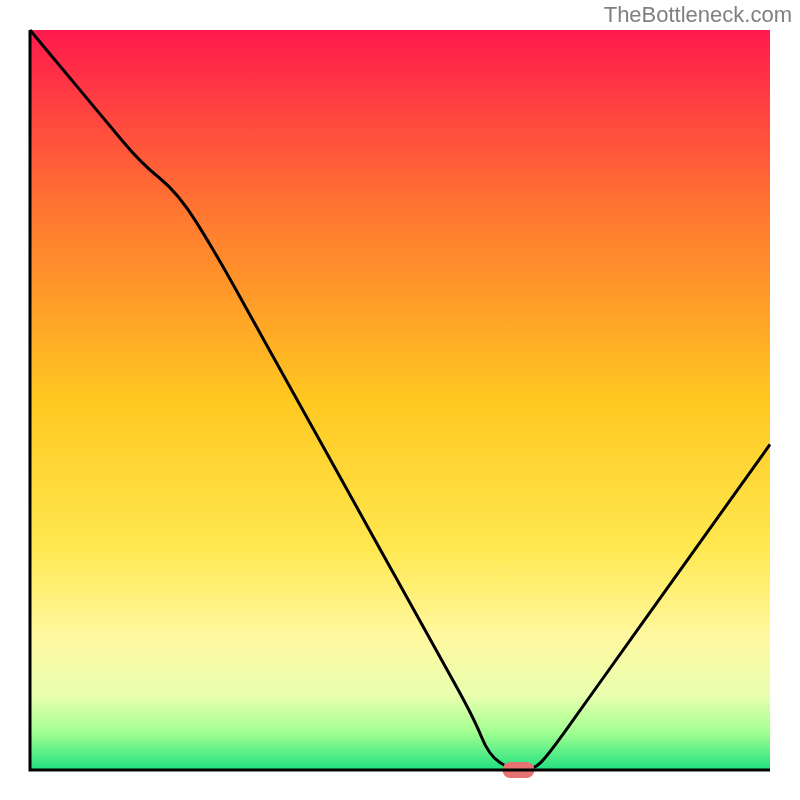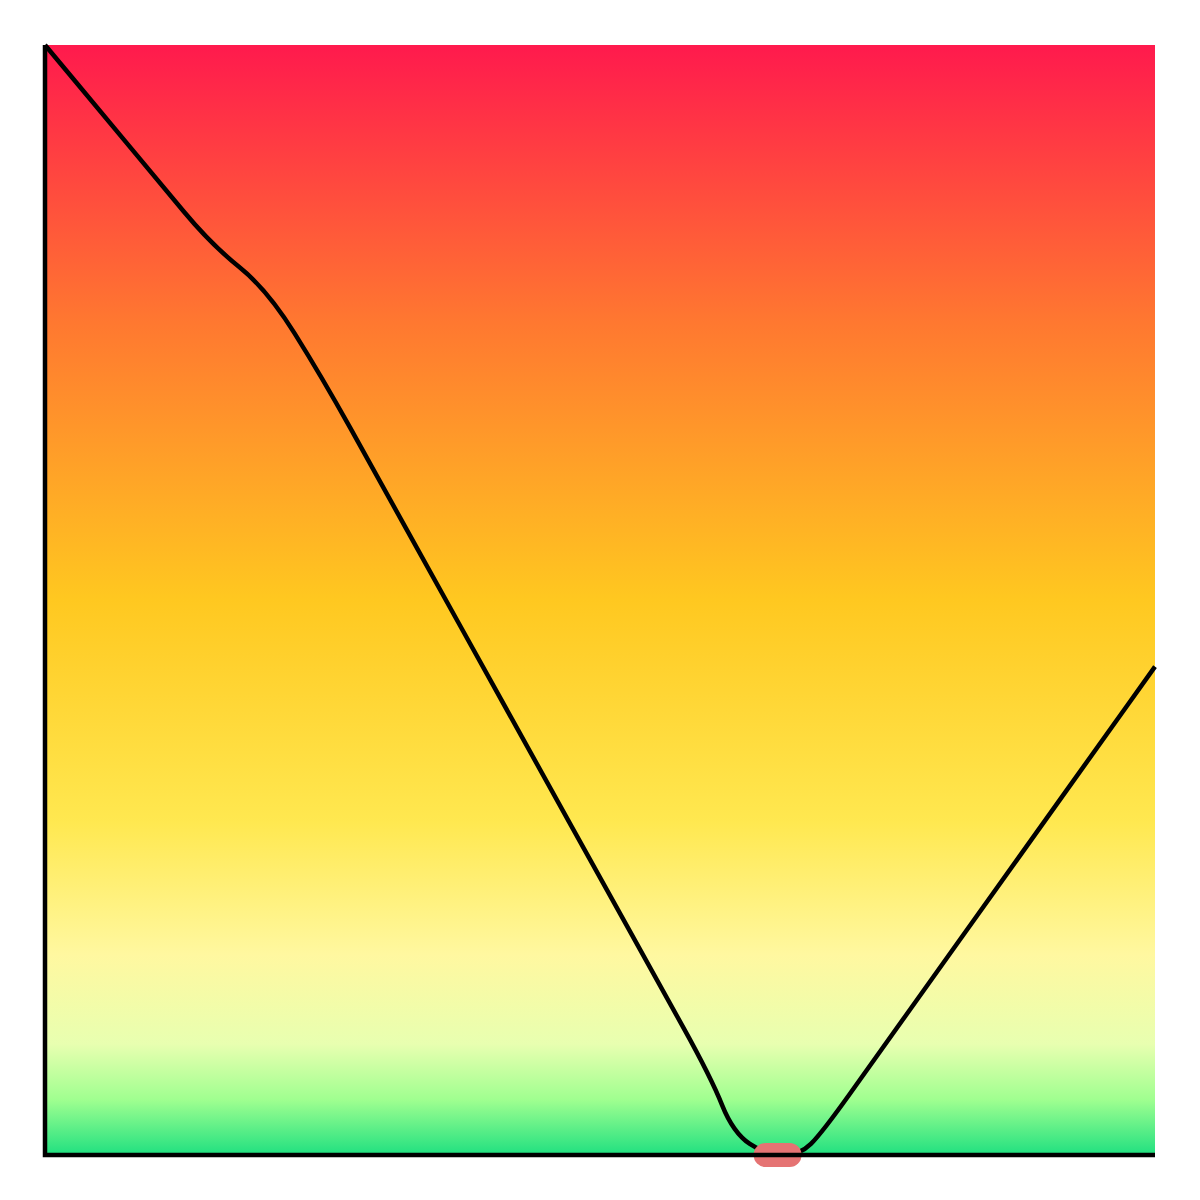--- a/index.html
+++ b/index.html
@@ -26,20 +26,21 @@
     z-index: 10;
   }
   svg {
     display: block;
   }
 </style>
 </head>
 <body>
 
 <div class="container">
+  <div class="watermark">TheBottleneck.com</div>
   <svg id="chart-svg" width="800" height="800">
       <defs>
         <linearGradient id="bg-grad" x1="0" y1="0" x2="0" y2="1">
           <stop offset="0%" stop-color="#ff1a4d"></stop>
           <stop offset="25%" stop-color="#ff7830"></stop>
           <stop offset="50%" stop-color="#ffc820"></stop>
           <stop offset="70%" stop-color="#ffe850"></stop>
           <stop offset="82%" stop-color="#fff8a0"></stop>
           <stop offset="90%" stop-color="#e8ffb0"></stop>
           <stop offset="95%" stop-color="#a0ff90"></stop>

